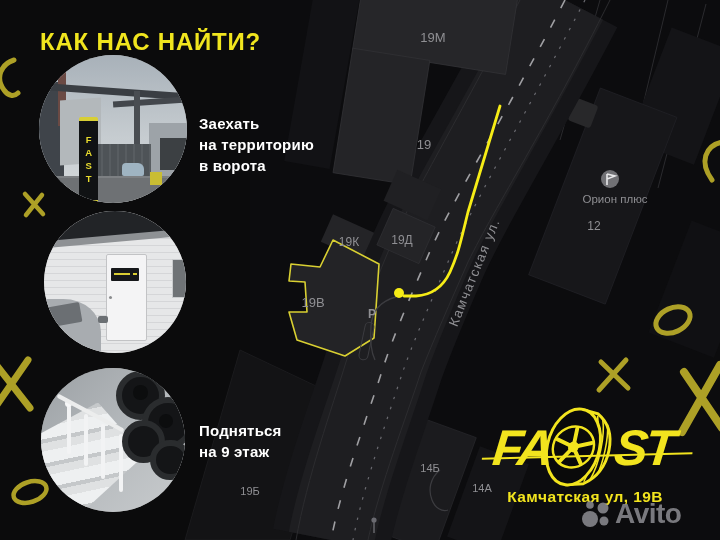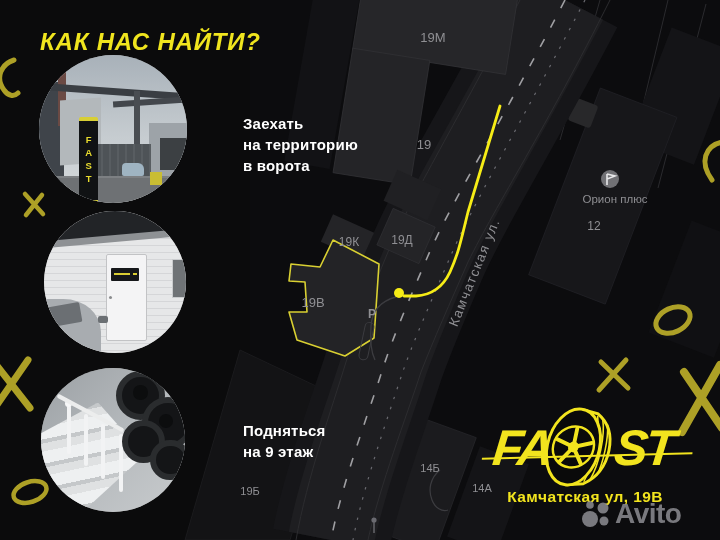--- a/index.html
+++ b/index.html
@@ -7,25 +7,25 @@
     position:relative;width:720px;height:540px;overflow:hidden;
     background:#0b0b0c;
     font-family:"Liberation Sans",sans-serif;
   }
   .map-svg{position:absolute;left:0;top:0;width:720px;height:540px;}
   .mlab{fill:#8f8f93;font-family:"Liberation Sans",sans-serif;}
 
   
   .title{
     position:absolute;left:40px;top:28px;width:280px;
-    color:#f0e51e;font-size:24px;font-weight:800;letter-spacing:.8px;font-style:italic;
+    color:#f0e51e;font-size:24px;font-weight:800;letter-spacing:.8px;
   }
   .step-text{
     position:absolute;color:#ffffff;font-size:15px;font-weight:600;
-    line-height:21px;white-space:pre-line;letter-spacing:.2px;margin-left:44px;
+    line-height:21px;white-space:pre-line;letter-spacing:.2px;
   }
   .photo{position:absolute;border-radius:50%;overflow:hidden;background:#888;}
   .photo *{position:absolute;}
 
   
   .p1{left:39px;top:55px;width:148px;height:148px;}
   .p1 .sky{inset:0;background:linear-gradient(180deg,#a8b1b9 0%,#c6ccd0 55%,#d6dadc 100%);}
   .p1 .bldL{left:0;top:18%;width:17%;height:72%;background:#3f444a;}
   .p1 .chim{left:13%;top:10%;width:5%;height:38%;background:#6b4a44;}
   .p1 .bldC{left:14%;top:30%;width:28%;height:44%;background:#b3b8bb;transform:skewY(-4deg);}

